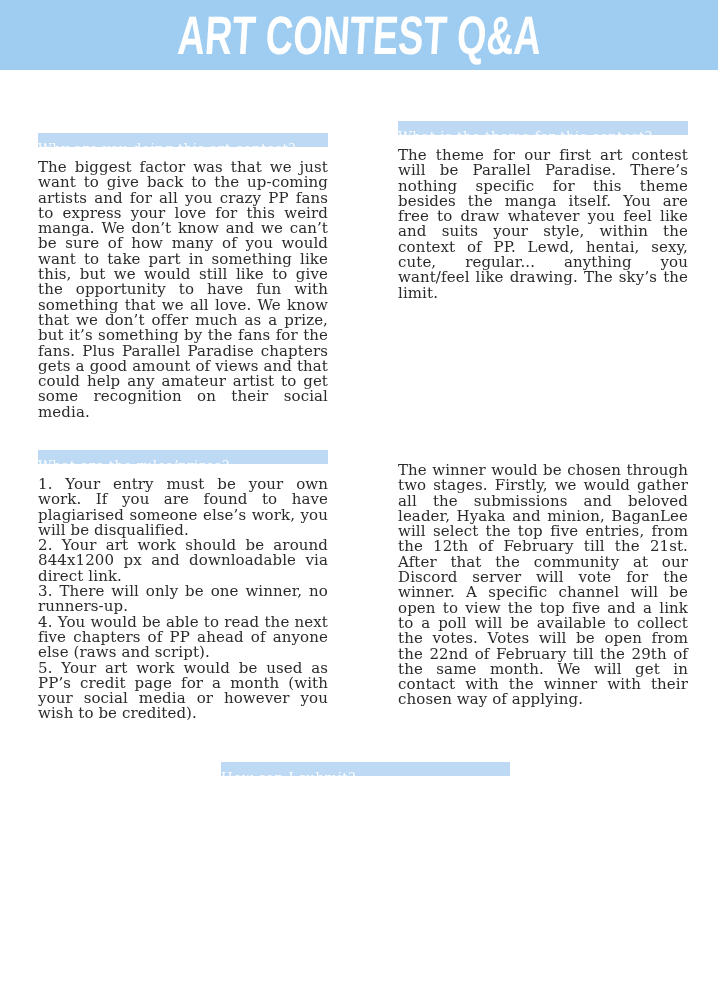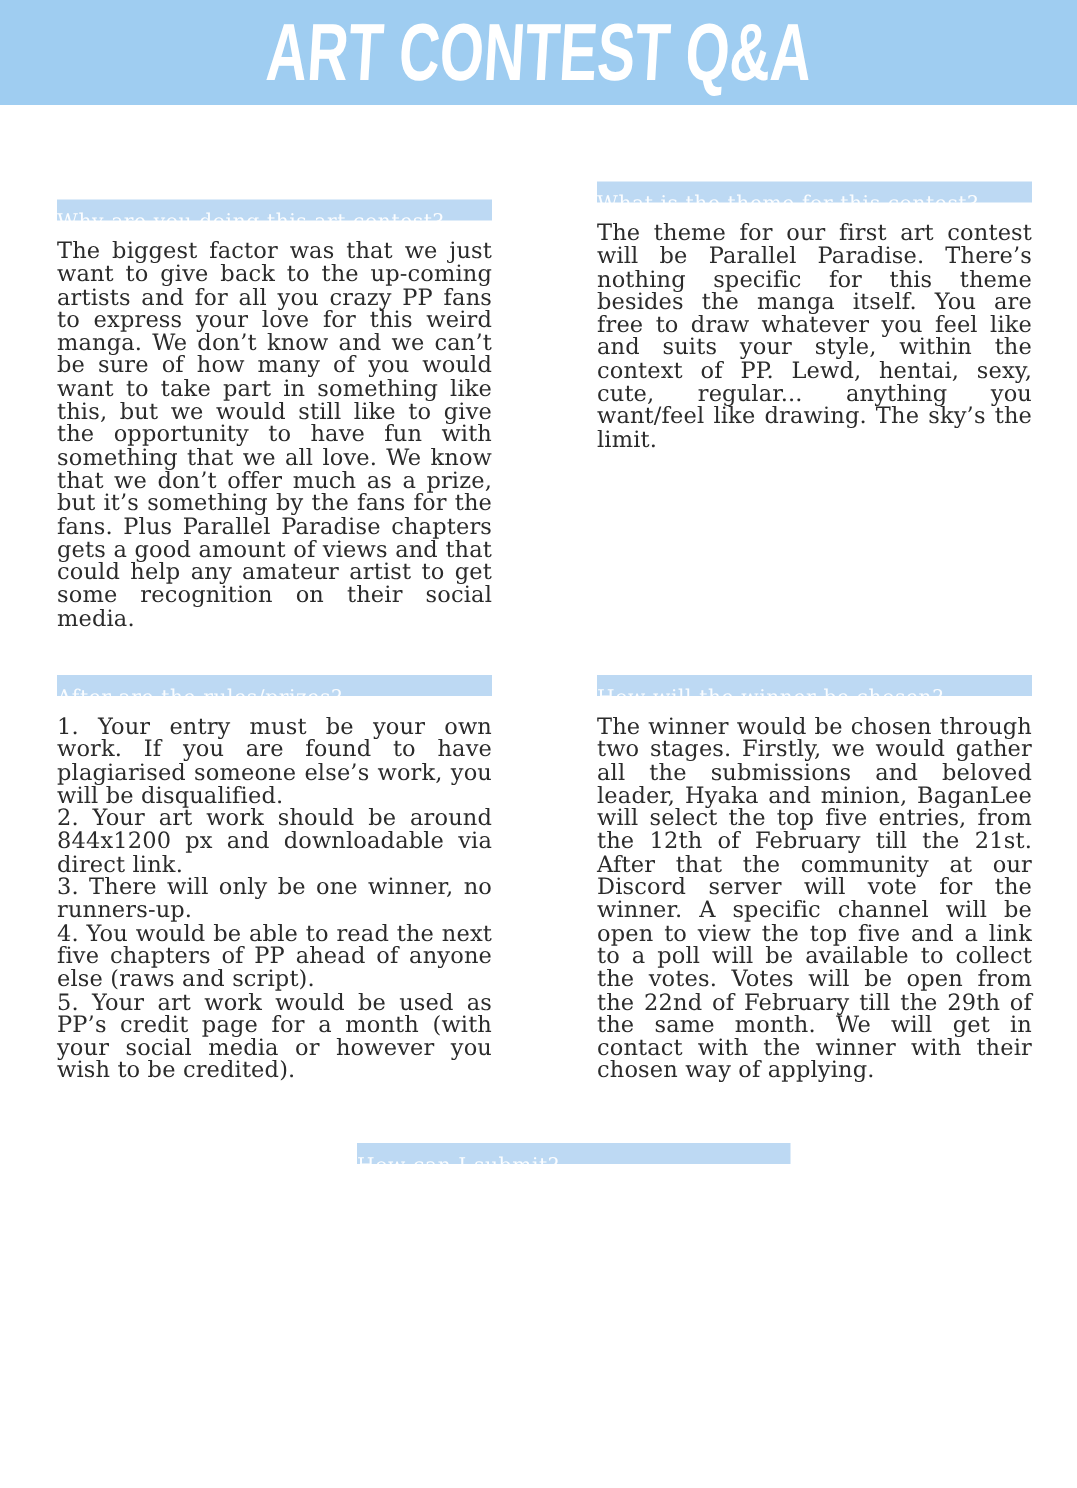--- a/index.html
+++ b/index.html
@@ -56,21 +56,21 @@
     font-size: 15px;
     line-height: 15.3px;
     text-align: justify;
     white-space: pre-line;
     letter-spacing: 0.1px;
   }
   .sec-why    { left: 38px;  top: 133px; }
   .sec-theme  { left: 398px; top: 121px; }
   .sec-rules  { left: 38px;  top: 450px; }
   .sec-winner { left: 398px; top: 450px; }
-  .sec-submit { left: 221px; top: 762px; width: 289px; margin-left: 17px; }
+  .sec-submit { left: 221px; top: 762px; width: 289px; }
 </style>
 </head>
 <body>
 
 <div class="page">
 
   <header class="banner">
     <h1 class="title">ART CONTEST Q&amp;A</h1>
   </header>
 
@@ -78,30 +78,29 @@
     <div class="bar">Why are you doing this art contest?</div>
     <p class="body">The biggest factor was that we just want to give back to the up-coming artists and for all you crazy PP fans to express your love for this weird manga. We don’t know and we can’t be sure of how many of you would want to take part in something like this, but we would still like to give the opportunity to have fun with something that we all love. We know that we don’t offer much as a prize, but it’s something by the fans for the fans. Plus Parallel Paradise chapters gets a good amount of views and that could help any amateur artist to get some recognition on their social media.</p>
   </section>
 
   <section class="qa sec-theme">
     <div class="bar">What is the theme for this contest?</div>
     <p class="body">The theme for our first art contest will be Parallel Paradise. There’s nothing specific for this theme besides the manga itself. You are free to draw whatever you feel like and suits your style, within the context of PP. Lewd, hentai, sexy, cute, regular... anything you want/feel like drawing. The sky’s the limit.</p>
   </section>
 
   <section class="qa sec-rules">
-    <div class="bar">After are the rules/prizes?</div>
+    <div class="bar">What are the rules/prizes?</div>
     <p class="body">1. Your entry must be your own work. If you are found to have plagiarised someone else’s work, you will be disqualified.
 2. Your art work should be around 844x1200 px and downloadable via direct link.
 3. There will only be one winner, no runners-up.
 4. You would be able to read the next five chapters of PP ahead of anyone else (raws and script).
 5. Your art work would be used as PP’s credit page for a month (with your social media or however you wish to be credited).</p>
   </section>
 
   <section class="qa sec-winner">
-    <div class="bar">How will the winner be chosen?</div>
     <p class="body">The winner would be chosen through two stages. Firstly, we would gather all the submissions and beloved leader, Hyaka and minion, BaganLee will select the top five entries, from the 12th of February till the 21st. After that the community at our Discord server will vote for the winner. A specific channel will be open to view the top five and a link to a poll will be available to collect the votes. Votes will be open from the 22nd of February till the 29th of the same month. We will get in contact with the winner with their chosen way of applying.</p>
   </section>
 
   <section class="qa sec-submit">
     <div class="bar">How can I submit?</div>
   </section>
 
 </div>
 
 </body></html>

